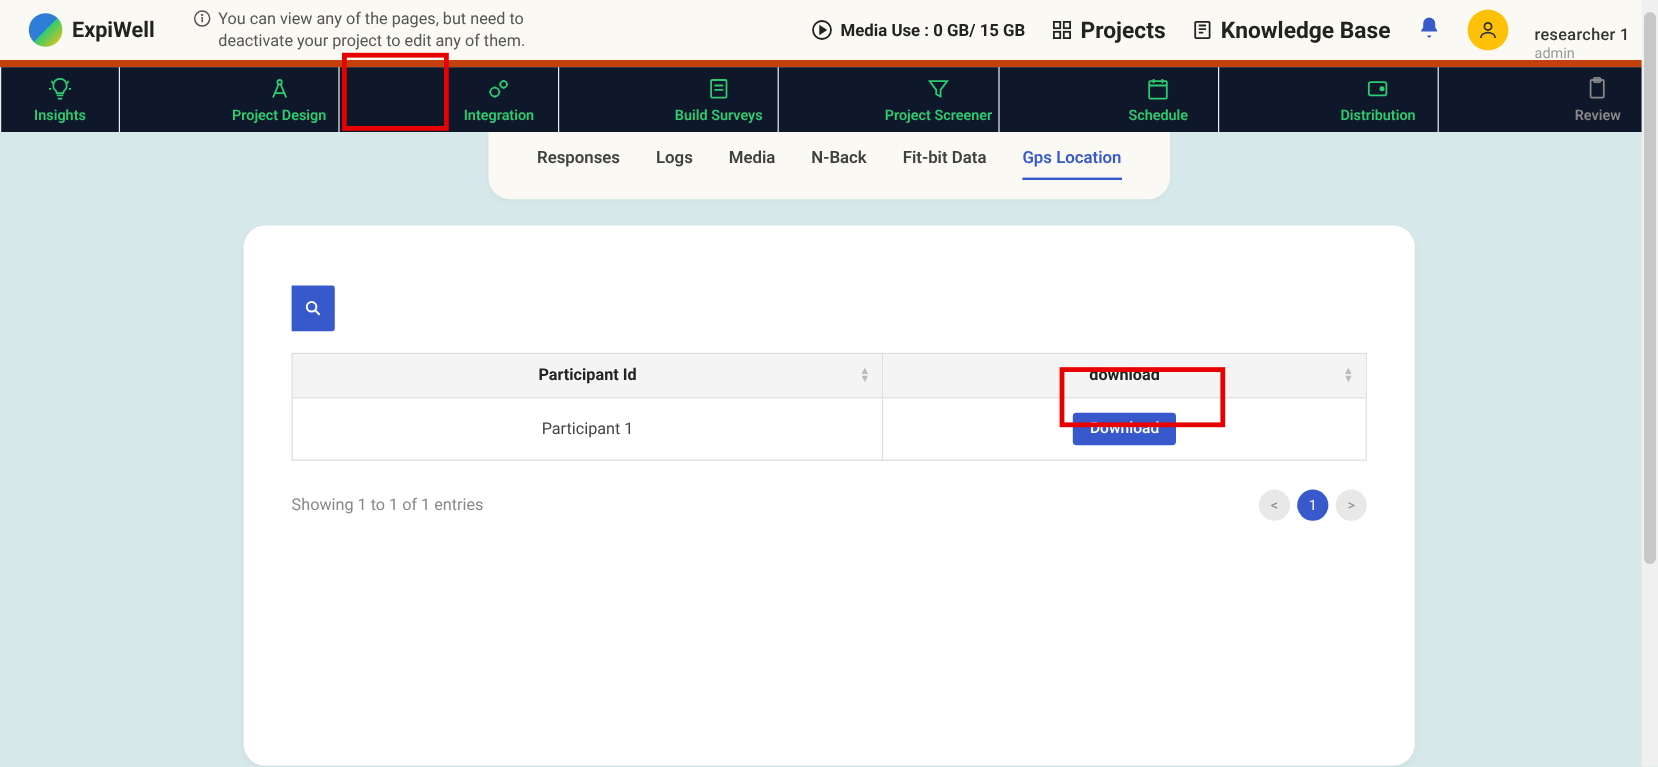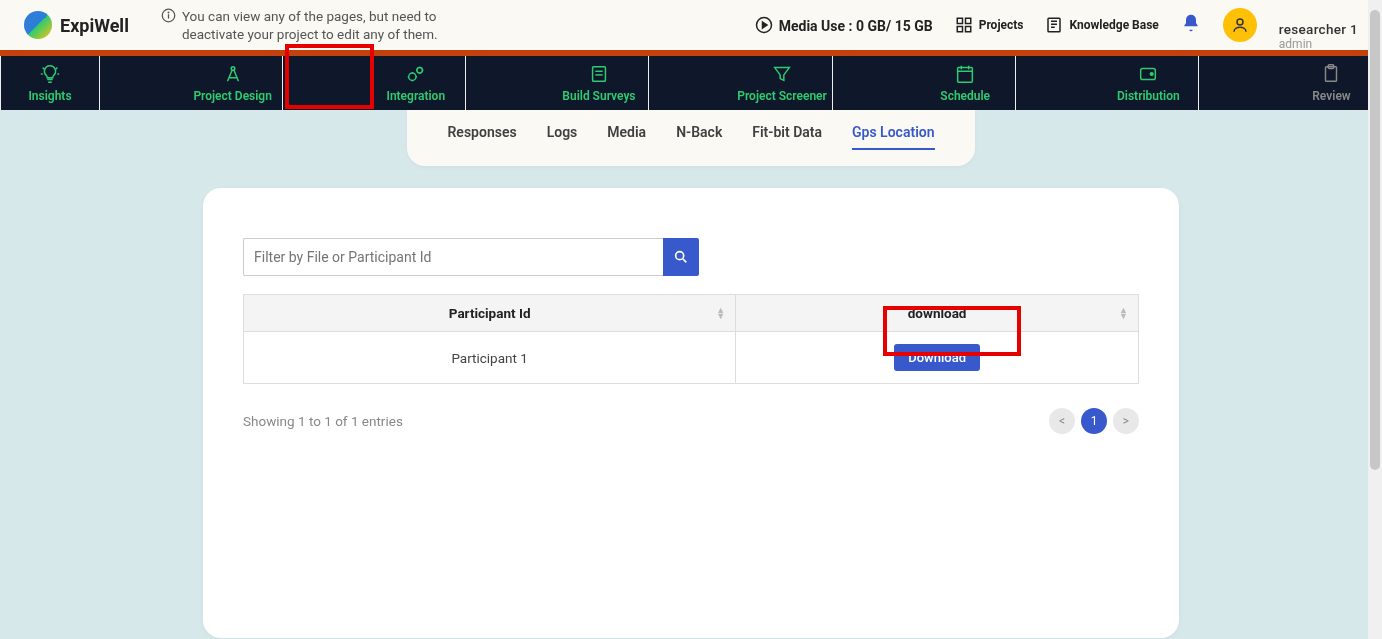--- a/index.html
+++ b/index.html
@@ -18,21 +18,21 @@
     .logo-circle {
       width: 28px; height: 28px; border-radius: 50%;
       background: linear-gradient(135deg, #2e7dd9 0%, #2e7dd9 50%, #2ecc71 50%, #ffc107 100%);
       position: relative;
     }
     .logo-text { font-weight: 700; font-size: 18px; color: #222; }
     .info-text { display: flex; align-items: flex-start; gap: 6px; color: #555; font-size: 13.5px; margin-left: 32px; max-width: 300px; line-height: 1.35; }
     .info-icon-wrap { margin-top: 1px; }
     .header-right { margin-left: auto; display: flex; align-items: center; gap: 22px; }
     .media-use { display: flex; align-items: flex-end; gap: 6px; font-size: 14px; font-weight: 700; color: #222; }
-    .hdr-link { display: flex; align-items: center; gap: 6px; font-size: 12px; font-weight: 700; color: #222; cursor: pointer; }
+    .hdr-link { display: flex; align-items: center; gap: 6px; font-size: 19px; font-weight: 700; color: #222; cursor: pointer; }
     .bell { color: #3859cc; }
     .avatar { width: 34px; height: 34px; border-radius: 50%; background: #ffc107; display: flex; align-items: center; justify-content: center; cursor: pointer; }
     .user-text { display: flex; flex-direction: column; margin-top: 21px; }
     .user-name { font-size: 13.5px; color: #333; font-weight: 500; letter-spacing: 0.3px; }
     .user-role { font-size: 12px; color: #999; }
 
     
     .main-nav {
       background: #0f172a;
       display: flex;
@@ -264,21 +264,20 @@
     <div class="sub-tab">Logs</div>
     <div class="sub-tab">Media</div>
     <div class="sub-tab">N-Back</div>
     <div class="sub-tab">Fit-bit Data</div>
     <div class="sub-tab active">Gps Location</div>
   </div>
 </div>
 
 <div class="content-card">
   <div class="filter-row">
-    <input class="filter-input" type="text" placeholder="Filter by File or Participant Id" style="">
     <button class="search-btn">
       <svg width="16" height="16" viewBox="0 0 24 24" fill="none" stroke="#fff" stroke-width="2.5">
           <circle cx="10" cy="10" r="6"></circle>
           <line x1="15" y1="15" x2="20" y2="20"></line>
         </svg>
     </button>
   </div>
 
   <table class="data-table">
     <thead>

